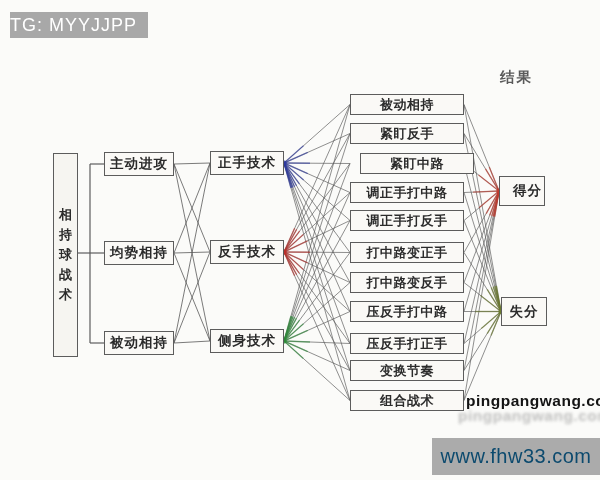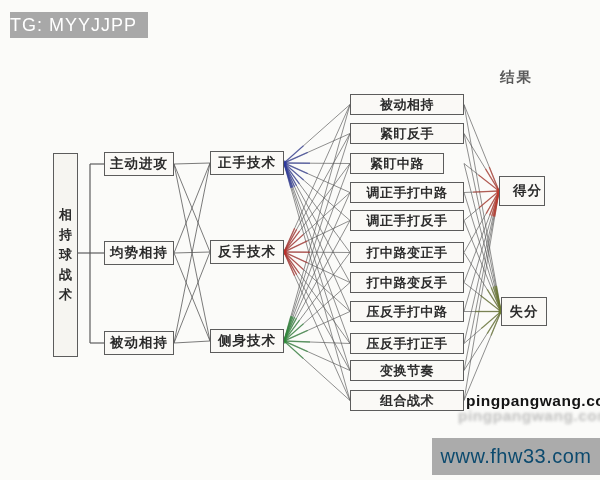--- a/index.html
+++ b/index.html
@@ -210,21 +210,21 @@
       <div class="node stage" style="left: 104px; top: 331px; width: 70px; height: 24px;">被动相持</div>
     </div>
   <div id="technique-nodes">
       <div class="node technique" style="left: 210px; top: 151px; width: 74px; height: 24px;">正手技术</div>
       <div class="node technique" style="left: 210px; top: 240px; width: 74px; height: 24px;">反手技术</div>
       <div class="node technique" style="left: 210px; top: 329px; width: 74px; height: 24px;">侧身技术</div>
     </div>
   <div id="tactic-nodes">
       <div class="node tactic" style="left: 350px; top: 94px; width: 114px; height: 21px;">被动相持</div>
       <div class="node tactic" style="left: 350px; top: 123px; width: 114px; height: 21px;">紧盯反手</div>
-      <div class="node tactic" style="left: 350px; top: 153px; width: 94px; height: 21px;">紧盯中路</div>
+      <div class="node tactic" style="left: 360px; top: 153px; width: 114px; height: 21px;">紧盯中路</div>
       <div class="node tactic" style="left: 350px; top: 182px; width: 114px; height: 21px;">调正手打中路</div>
       <div class="node tactic" style="left: 350px; top: 210px; width: 114px; height: 21px;">调正手打反手</div>
       <div class="node tactic" style="left: 350px; top: 242px; width: 114px; height: 21px;">打中路变正手</div>
       <div class="node tactic" style="left: 350px; top: 272px; width: 114px; height: 21px;">打中路变反手</div>
       <div class="node tactic" style="left: 350px; top: 301px; width: 114px; height: 21px;">压反手打中路</div>
       <div class="node tactic" style="left: 350px; top: 333px; width: 114px; height: 21px;">压反手打正手</div>
       <div class="node tactic" style="left: 350px; top: 360px; width: 114px; height: 21px;">变换节奏</div>
       <div class="node tactic" style="left: 350px; top: 390px; width: 114px; height: 21px;">组合战术</div>
     </div>
   <div id="outcome-nodes">

